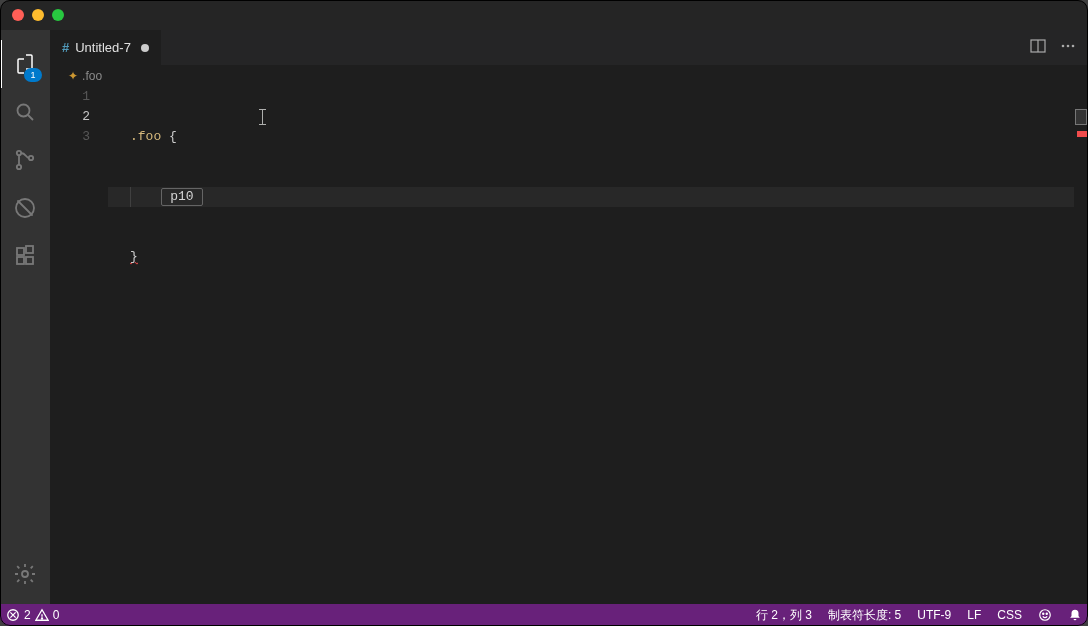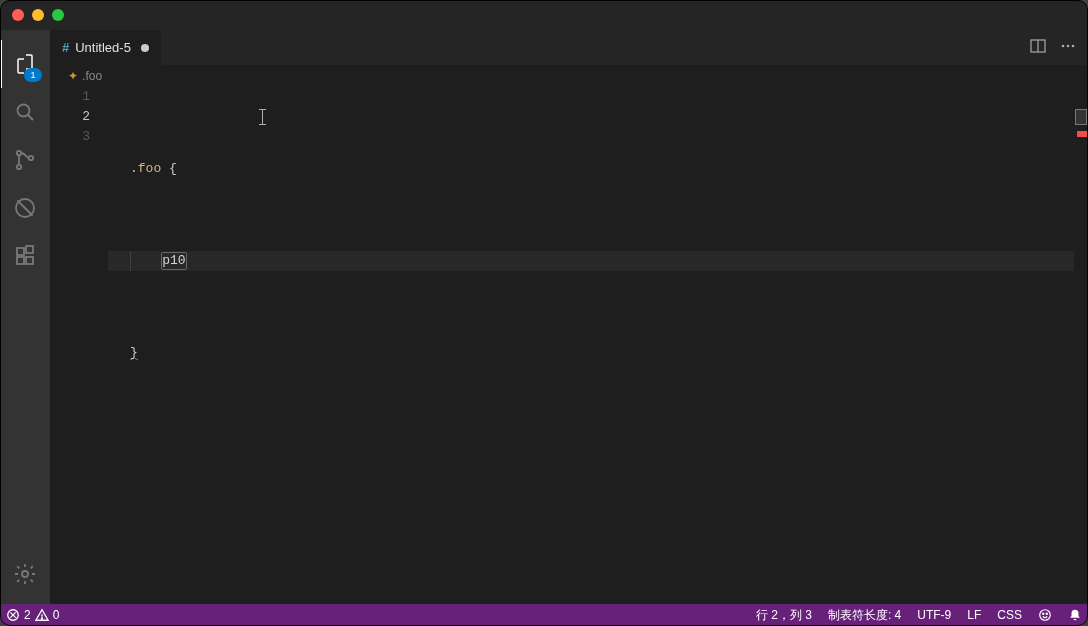--- a/index.html
+++ b/index.html
@@ -140,31 +140,31 @@
     text-align:right;
     padding-right:18px;
     box-sizing:border-box;
   }
   .gutter div{height:20px; opacity:.55;}
   .gutter div.cur{opacity:1; color:#c6c6c6;}
   .code {
     position:absolute; top:0; left:58px; right:0; bottom:0;
     white-space:pre;
   }
-  .code-line{height:20px; padding-left:22px; color:#d4d4d4; position:relative;margin-top:32px;}
+  .code-line{height:20px; padding-left:22px; color:#d4d4d4; position:relative;}
   .code-line.active-line{background:var(--active-line);}
   .tok-sel{color:var(--selector);}
   .tok-brace{color:var(--curly);}
   .tok-indent-guide{
     position:absolute; left:22px; top:0; bottom:0;
     border-left:1px solid #404040;
   }
   .tok-p10{
     display:inline-block;
-    padding:0 0;
+    padding:0 8px;
     border:1px solid #656565;
     border-radius:2px;
     color:#d4d4d4;
     line-height:16px;
   }
   .err-squiggle{
     background-image:linear-gradient(45deg, transparent 65%, #f14c4c 80%, transparent 90%),
                      linear-gradient(-45deg, transparent 65%, #f14c4c 80%, transparent 90%);
     background-size:6px 3px;
     background-repeat:repeat-x;
@@ -265,21 +265,21 @@
       <svg viewBox="0 0 24 24" fill="none" stroke="#ccc" stroke-width="1.8">
         <circle cx="12" cy="12" r="3"></circle>
         <path d="M12 2v3M12 19v3M4.2 4.2l2.1 2.1M17.7 17.7l2.1 2.1M2 12h3M19 12h3M4.2 19.8l2.1-2.1M17.7 6.3l2.1-2.1"></path>
       </svg>
     </div>
   </div>
 
   <div class="tabbar">
     <div class="tab">
       <span class="tab-filetype">#</span>
-      <span>Untitled-5</span>
+      <span>Untitled-7</span>
       <span class="tab-dirty"></span>
     </div>
     <div class="tabbar-spacer"></div>
     <div class="tabbar-actions">
       <span>
         <svg viewBox="0 0 16 16" fill="none" stroke="#ccc" stroke-width="1.2">
           <rect x="1" y="2" width="14" height="12"></rect>
             <path d="M8 2v12"></path>
         </svg>
       </span>
@@ -333,21 +333,21 @@
           </svg>
         <span>0</span>
       </div>
     </div>
     <div class="spacer"></div>
     <div class="right">
       <div class="sb-item">
           <span>行 2，列 3</span>
         </div>
       <div class="sb-item">
-          <span>制表符长度: 4</span>
+          <span>制表符长度: 5</span>
         </div>
       <div class="sb-item">
           <span>UTF-9</span>
         </div>
       <div class="sb-item">
           <span>LF</span>
         </div>
       <div class="sb-item">
           <span>CSS</span>
         </div>

